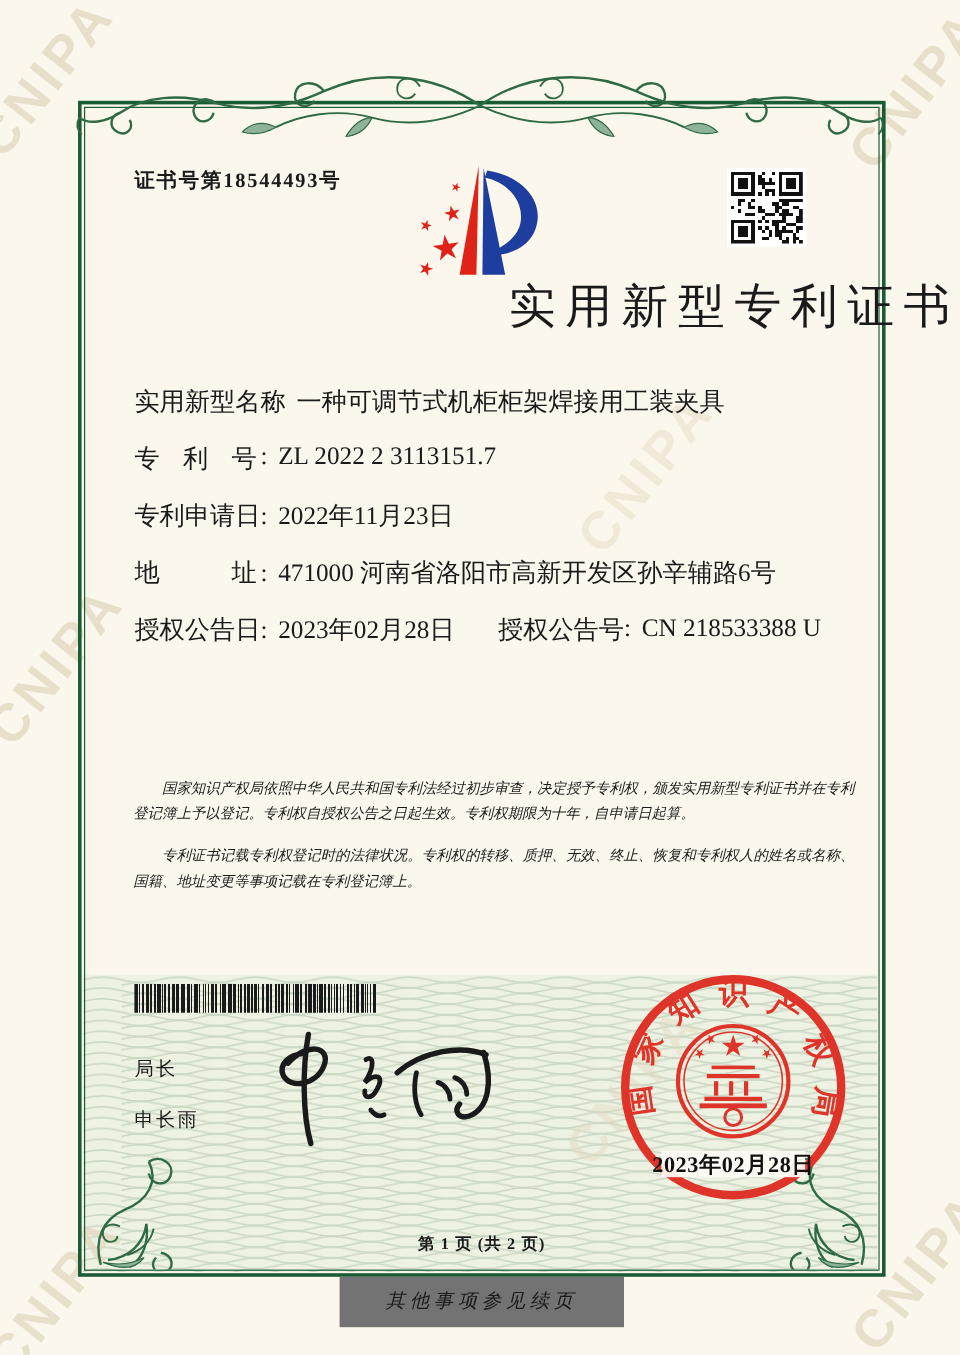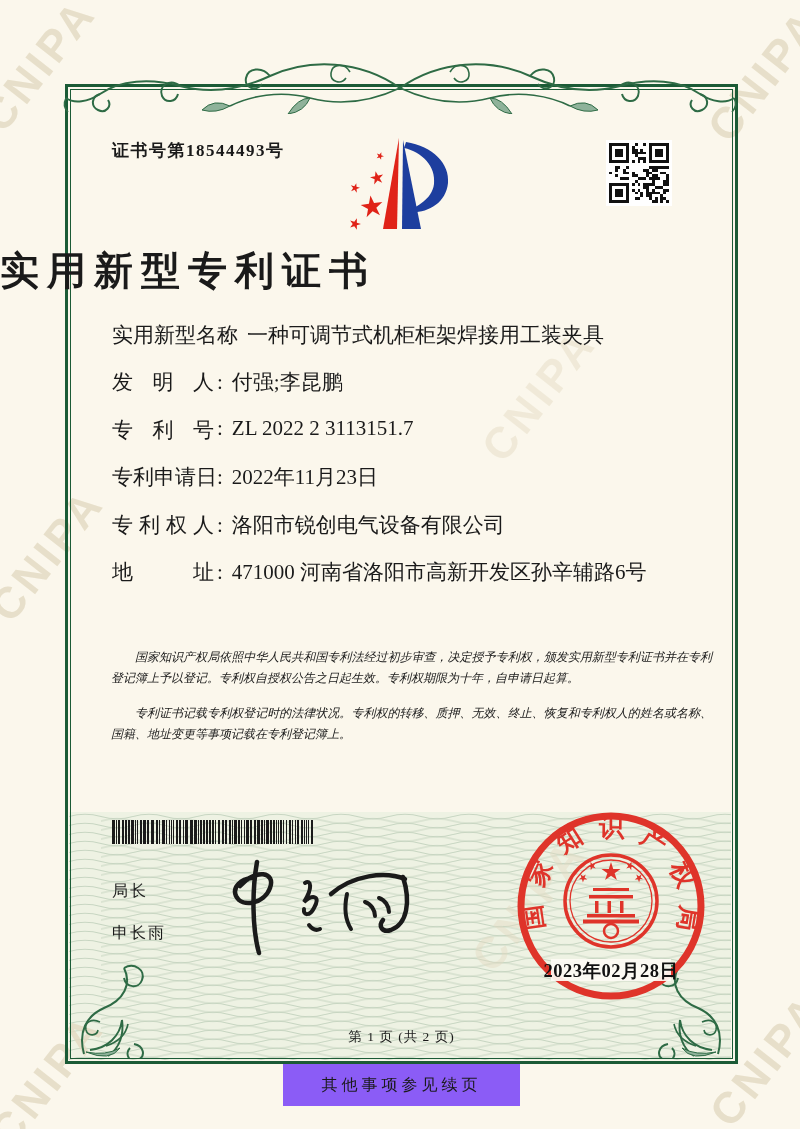--- a/index.html
+++ b/index.html
@@ -17,22 +17,22 @@
   .waveband{position:absolute;left:69px;top:812px;width:662px;height:248px;z-index:0;}
   .topband{position:absolute;left:60px;top:50px;width:680px;height:64px;z-index:2;pointer-events:none;}
   .corner{position:absolute;width:100px;height:100px;z-index:2;pointer-events:none;}
   .corner.bl{left:70px;top:958px;}
   .corner.br{left:632px;top:958px;transform:scaleX(-1);}
   
   .certno{position:absolute;left:112px;top:139px;font-size:17px;letter-spacing:1.5px;z-index:3;font-weight:bold;}
   .logo{position:absolute;left:328px;top:126px;width:150px;height:110px;z-index:3;}
   .qrbox{position:absolute;left:606px;top:140px;width:66px;height:66px;background:#fff;z-index:3;}
   .qrbox svg{margin:3px;display:block;}
-  .title{position:absolute;top:244px;left:0;width:100%;text-align:left;font-size:39px;
-         font-weight:bold;letter-spacing:8px;z-index:3;}
+  .title{position:absolute;top:228px;left:0;width:100%;text-align:right;font-size:39px;
+         font-weight:normal;letter-spacing:8px;z-index:3;}
   
   .fields{position:absolute;left:112px;top:321px;width:606px;z-index:3;font-size:21px;}
   .frow{height:47.4px;position:relative;white-space:nowrap;}
   .flabel{display:inline-block;width:102px;text-align:justify;text-align-last:justify;vertical-align:top;}
   .fcolon{display:inline-block;margin:0 9px 0 3px;}
   .fgroup2{position:absolute;left:303px;top:0;}
   
   .paras{position:absolute;left:96px;top:647px;width:616px;z-index:3;}
   .paras p{margin:0 0 13px 15px;font-size:12px;line-height:1.78;text-indent:2em;
            font-style:italic;text-align:justify;font-family:Liberation Serif, serif;}
@@ -40,23 +40,23 @@
   .barcode{position:absolute;left:112px;top:820px;width:206px;height:24px;z-index:3;}
   
   .sigblock{position:absolute;left:112px;top:881px;z-index:3;
             font-family:Liberation Sans, sans-serif;font-size:16px;letter-spacing:2px;}
   .sigblock .nm{margin-top:21px;}
   .handsig{position:absolute;left:212px;top:850px;width:215px;height:115px;z-index:3;}
   
   .seal{position:absolute;left:513px;top:808px;width:196px;height:196px;z-index:4;}
   
   .pagenum{position:absolute;left:65px;top:1028px;width:673px;text-align:center;
-           font-size:13.5px;z-index:3;letter-spacing:1px;}
-  .contnote{position:absolute;left:283px;top:1064px;width:237px;height:42px;background:#8b5cf6;
-            text-align:center;line-height:42px;font-size:16px;
+           font-size:13.5px;z-index:3;letter-spacing:1px;font-weight:bold;}
+  .contnote{position:absolute;left:283px;top:1064px;width:237px;height:42px;background:#737373;
+            text-align:center;line-height:42px;font-size:16px;font-style:italic;
             letter-spacing:4px;z-index:3;}
 </style>
 </head>
 <body>
 
 <svg width="0" height="0" style="position:absolute" aria-hidden="true">
   <defs>
     <g id="star5">
         <polygon points="0,-1 0.2245,-0.309 0.951,-0.309 0.3633,0.118 0.5878,0.809 0,0.382 -0.5878,0.809 -0.3633,0.118 -0.951,-0.309 -0.2245,-0.309"></polygon>
       </g>
@@ -340,33 +340,33 @@
     </div>
   </div>
 
 <div class="title">实用新型专利证书</div>
 
 <div class="fields">
   <div class="frow">
     <span class="flabel">实用新型名称</span><span class="fcolon">：</span><span>一种可调节式机柜柜架焊接用工装夹具</span>
   </div>
   <div class="frow">
-    <span class="flabel">发明人</span><span class="fcolon">:</span><span>付强;李昆鹏</span>
-  </div>
-  <div class="frow">
     <span class="flabel">专利号</span><span class="fcolon">:</span><span>ZL 2022 2 3113151.7</span>
   </div>
   <div class="frow">
     <span class="flabel">专利申请日</span><span class="fcolon">:</span><span>2022年11月23日</span>
   </div>
   <div class="frow">
-    <span class="flabel">专利权人</span><span class="fcolon">:</span><span>洛阳市锐创电气设备有限公司</span>
+    <span class="flabel">地址</span><span class="fcolon">:</span><span>471000 河南省洛阳市高新开发区孙辛辅路6号</span>
   </div>
   <div class="frow">
-    <span class="flabel">地址</span><span class="fcolon">:</span><span>471000 河南省洛阳市高新开发区孙辛辅路6号</span>
+    <span class="flabel">授权公告日</span><span class="fcolon">:</span><span>2023年02月28日</span>
+    <span class="fgroup2">
+      <span class="flabel">授权公告号</span><span class="fcolon">:</span><span>CN 218533388 U</span>
+    </span>
   </div>
 </div>
 
 <div class="paras">
   <p>国家知识产权局依照中华人民共和国专利法经过初步审查，决定授予专利权，颁发实用新型专利证书并在专利登记簿上予以登记。专利权自授权公告之日起生效。专利权期限为十年，自申请日起算。</p>
   <p>专利证书记载专利权登记时的法律状况。专利权的转移、质押、无效、终止、恢复和专利权人的姓名或名称、国籍、地址变更等事项记载在专利登记簿上。</p>
 </div>
 
 <div class="barcode" id="barcode"><svg width="206" height="24" shape-rendering="crispEdges">
       <rect x="0" y="0" width="3" height="24" fill="#1a1a1a"></rect>

